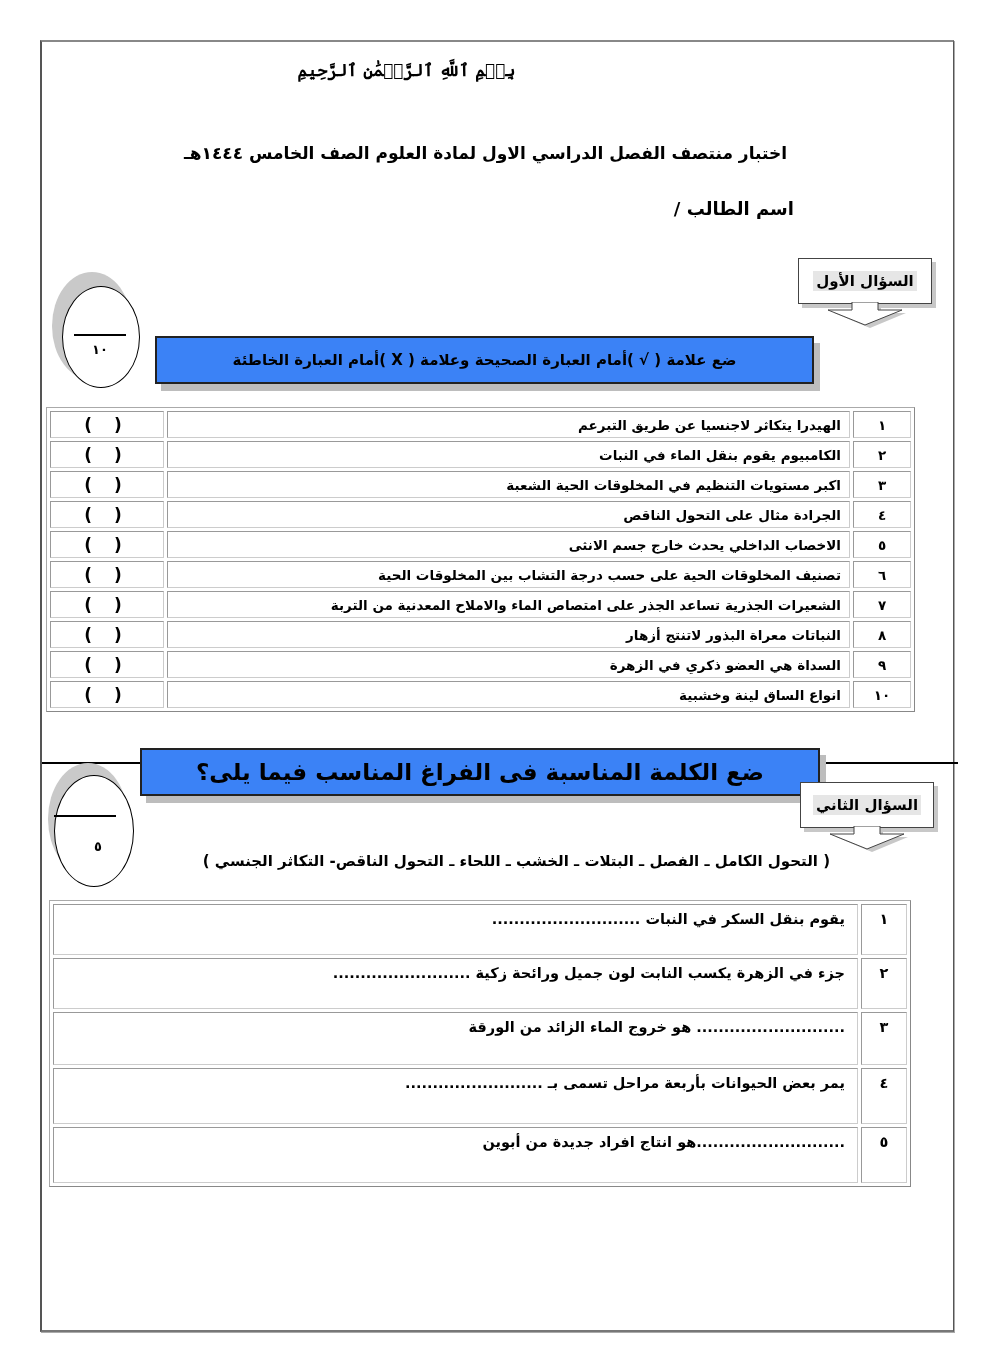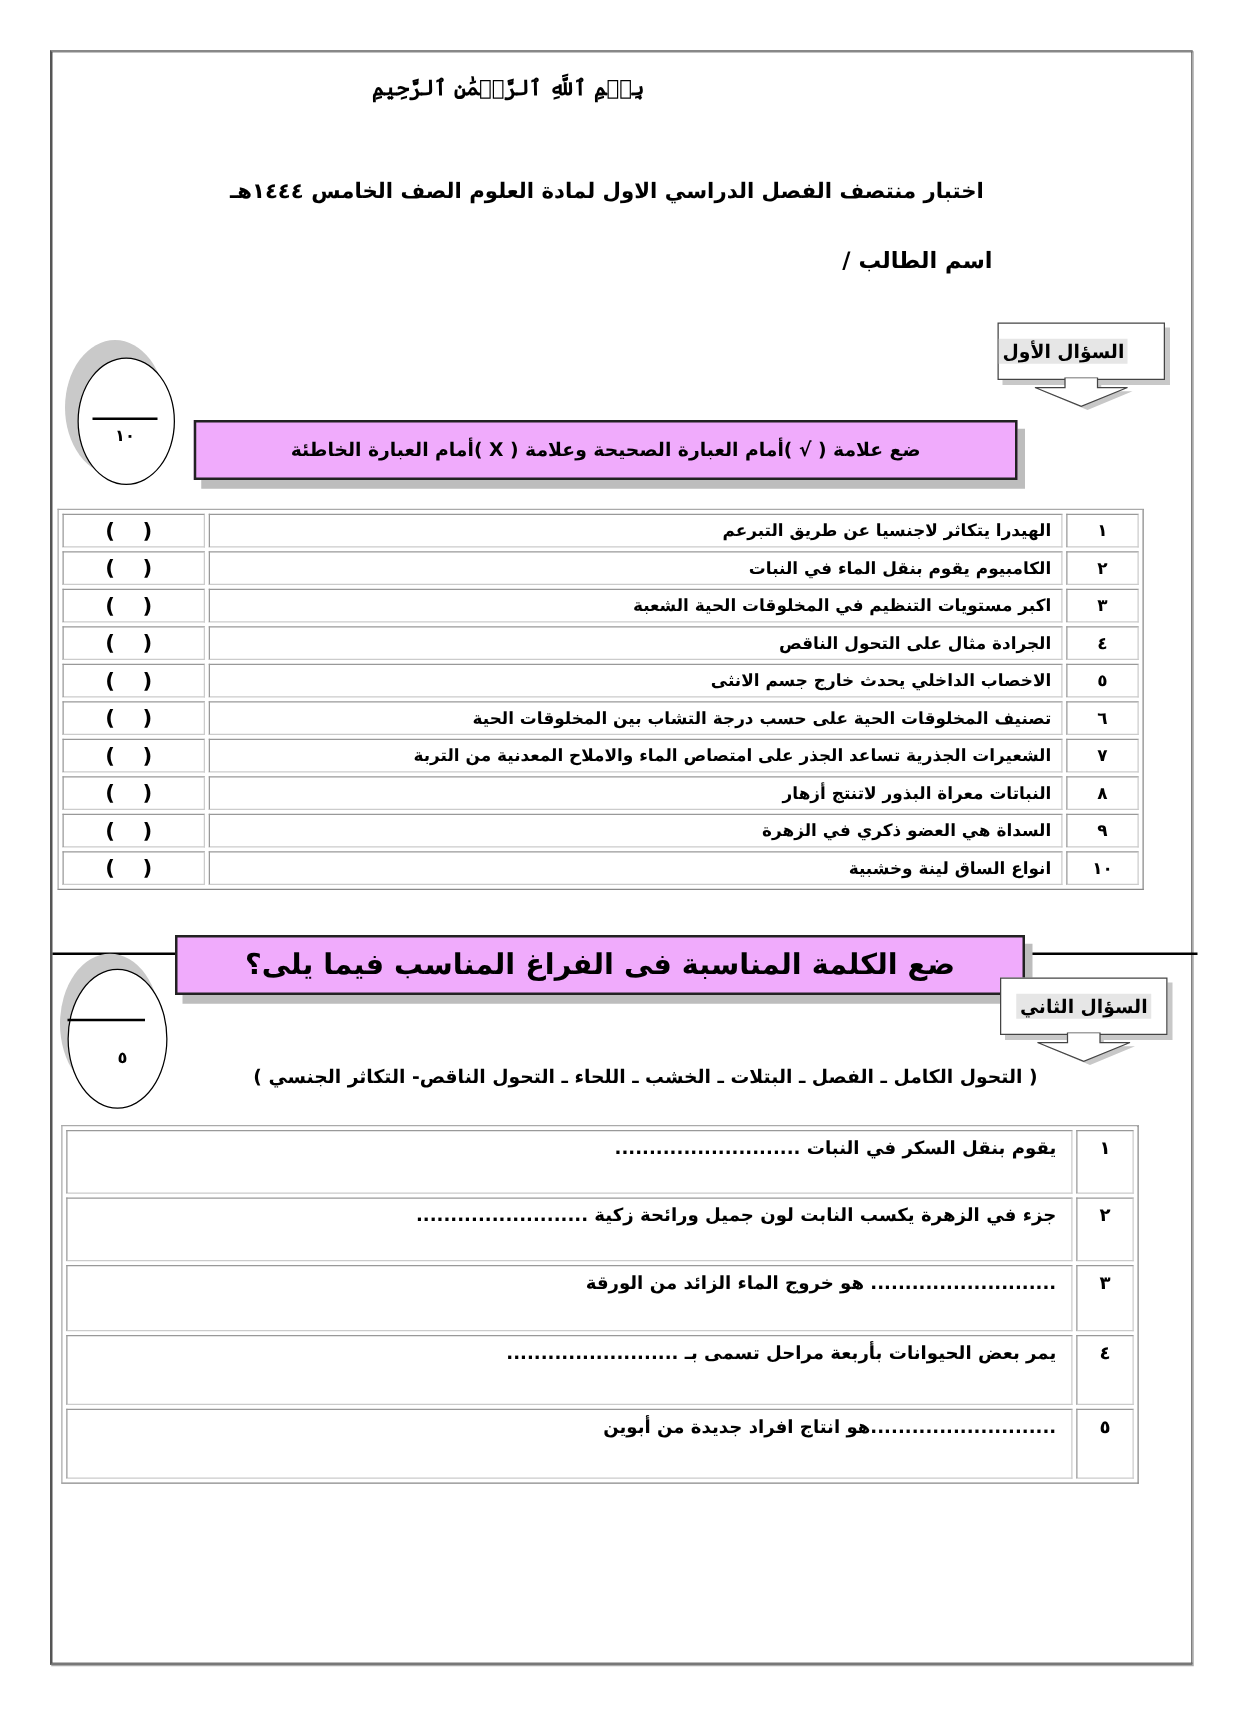--- a/index.html
+++ b/index.html
@@ -8,21 +8,21 @@
   .abs { position:absolute; }
   .rtl { direction:rtl; }
   .basmala { left:0; width:813px; top:60px; text-align:center; font-family:"DejaVu Serif", serif; font-size:17px; font-weight:bold; }
   .title { right:205px; top:143px; font-size:17px; font-weight:bold; white-space:nowrap; }
   .student { right:198px; top:198px; font-size:18px; font-weight:bold; white-space:nowrap; }
 
   .q-callout { background:#fff; border:1px solid #444; box-shadow:4px 4px 0 #c8c8c8; }
   .q-callout .lbl { background:#e6e6e6; font-weight:bold; font-size:15px; padding:1px 3px; }
   .arrow { position:absolute; }
 
-  .instr-box { background:#f0abfc; border:2px solid #222; box-shadow:6px 7px 0 #bdbdbd; display:flex; align-items:center; justify-content:center; font-weight:bold; }
+  .instr-box { background:#3b82f6; border:2px solid #222; box-shadow:6px 7px 0 #bdbdbd; display:flex; align-items:center; justify-content:center; font-weight:bold; }
 
   .score-wrap { position:absolute; }
   .score-shadow { position:absolute; border-radius:50%; background:#c9c9c9; }
   .score-oval { position:absolute; border-radius:50%; border:1.5px solid #000; background:#fff; }
   .score-line { position:absolute; height:1.5px; background:#000; }
   .score-val { position:absolute; font-size:13px; font-weight:bold; text-align:center; }
 
   table.tf { position:absolute; border-collapse:separate; border-spacing:3px; border:1px solid #aaa; border-right-color:#888; border-bottom-color:#888; direction:rtl; }
   table.tf td { border:1px solid #999; border-right-color:#ccc; border-bottom-color:#ccc; padding:0 8px; height:25px; font-weight:bold; font-size:13.5px; white-space:nowrap; }
   table.tf td.num { width:40px; text-align:center; }
@@ -39,21 +39,21 @@
 </style>
 </head>
 <body>
 
 <div class="page-border"></div>
 
 <div class="abs basmala">بِسۡمِ ٱللَّهِ ٱلرَّحۡمَٰنِ ٱلرَّحِيمِ</div>
 <div class="abs title rtl">اختبار منتصف الفصل الدراسي الاول لمادة العلوم الصف الخامس ١٤٤٤هـ</div>
 <div class="abs student rtl">اسم الطالب /</div>
 
-<div class="abs q-callout" style="left:798px; top:258px; width:132px; height:44px; display:flex; align-items:center; justify-content:flex-start;">
+<div class="abs q-callout" style="left:798px; top:258px; width:132px; height:44px; display:flex; align-items:center; justify-content:center;">
   <span class="lbl rtl">السؤال الأول</span>
 </div>
 <svg class="arrow" style="left:826px; top:302px;" width="82" height="26" viewBox="0 0 82 26">
   <polygon points="29,0 29,9 5,9 41,24 77,9 52,9 52,0" fill="#c8c8c8" transform="translate(3,2)"></polygon>
   <polygon points="26,0 26,8 2,8 39,23 76,8 52,8 52,0" fill="#fff" stroke="#444" stroke-width="1"></polygon>
 </svg>
 
 <div class="score-wrap" style="left:52px; top:272px; width:92px; height:118px;">
   <div class="score-shadow" style="left:0; top:0; width:80px; height:108px;"></div>
   <div class="score-oval" style="left:10px; top:14px; width:76px; height:100px;"></div>

